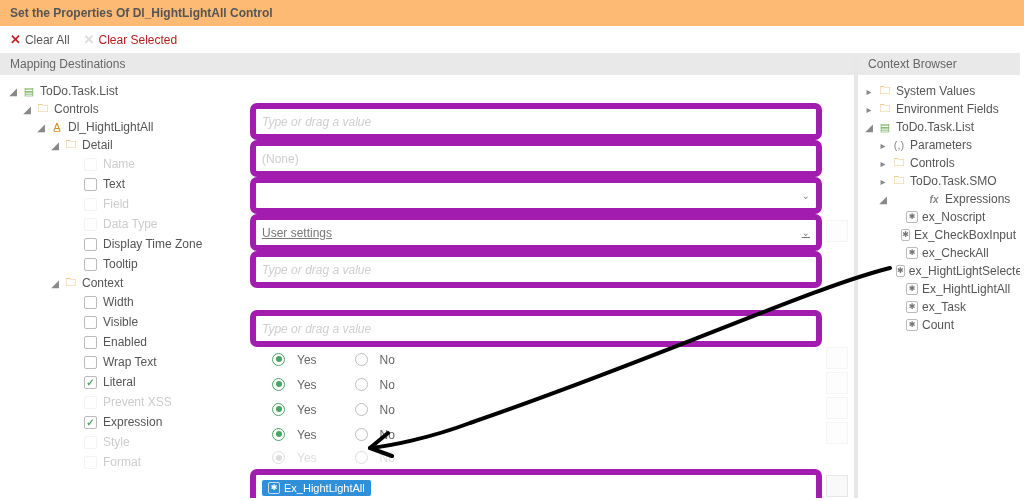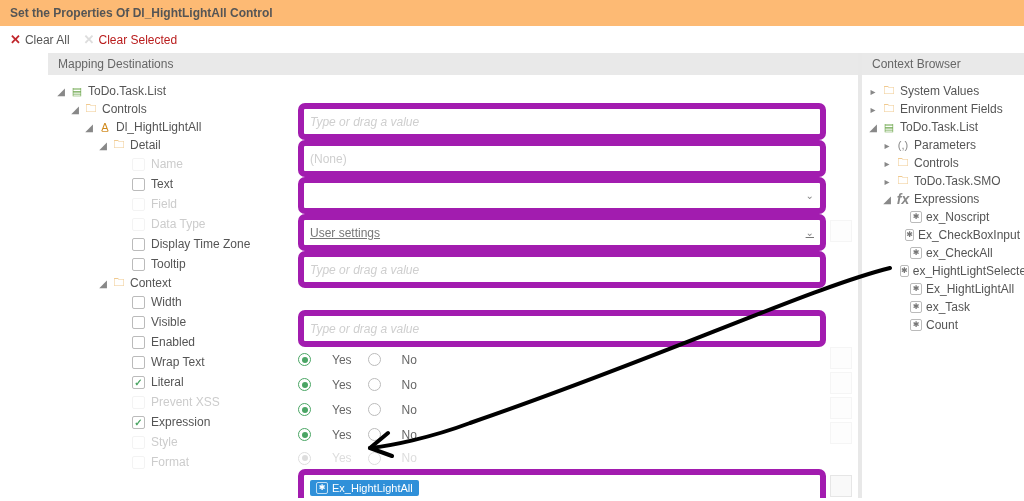--- a/index.html
+++ b/index.html
@@ -24,21 +24,21 @@
     padding: 6px 10px;
     display: flex;
     gap: 14px;
     align-items: center;
   }
   .tool-btn { display: flex; align-items: center; gap: 4px; font-size: 12px; cursor: pointer; }
   .x-icon { font-weight: bold; font-size: 13px; }
   .x-red { color: #c1272d; }
   .x-grey { color: #ddd; }
   .disabled-text { color: #b91c1c; }
-  .content-row { display: flex; height: calc(100% - 56px); padding-left: 48px; }
+  .content-row { display: flex; height: calc(100% - 56px); }
   .left-col {
     width: 858px;
     display: flex;
     flex-direction: column;
     border-right: 4px solid #e8e8e8;
     height:100%;
   }
   .right-col {
     width: 162px;
     display: flex;
@@ -57,21 +57,21 @@
   .tree ul { list-style:none; padding-left:14px;}
   .tree > ul { padding-left:2px;}
   .tree li { margin:2px 0; }
   .node { display:flex; align-items:center; gap:4px; padding:1px 0; font-size:12px; color:#555;}
   .exp { width:10px; text-align:center; color:#888; cursor:pointer; font-size:10px;}
   .exp-spacer { width:10px; display:inline-block;}
   .ico { width:14px; height:14px; display:inline-flex; align-items:center; justify-content:center; font-size:11px;}
   .ico-folder { color:#e39b2e; }
   .ico-form { color:#6fa84f; }
   .ico-ctrl { color:#d08a1e; }
-  .ico-fx { color:#888; font-style:italic; font-weight:bold; font-size:14px;}
+  .ico-fx { color:#888; font-style:italic; font-weight:bold; font-size:10px;margin-left:35px;}
   .ico-param { color:#888;}
   .ico-expr { border:1px solid #bbb; border-radius:2px; font-size:8px; color:#777; width:12px; height:12px; line-height:10px; text-align:center;}
   .chk {
     width:13px; height:13px; border:1px solid #bbb; border-radius:2px; background:#fff;
     display:inline-flex; align-items:center; justify-content:center; cursor:pointer;
   }
   .chk.on::after { content:"✓"; color:#4aa564; font-size:10px; font-weight:bold;}
   .chk.ghost { opacity:0.35; border-color:#ddd; cursor:default;}
   .label-ghost { color:#ccc; }
   .form-field {
@@ -80,21 +80,21 @@
     background:#fff;
   }
   .form-field.static { color:#cfcfcf; font-style:normal;}
   .form-field.normal-text { color:#777; font-style:normal;text-decoration:underline;}
   .form-sq {
     width:22px; height:22px; border:1px solid #e6e6e6; background:#f9f9f9;
     display:inline-flex; align-items:center; justify-content:center;
   }
   .form-sq.ghost { opacity:.4;}
   .radio-row { display:flex; align-items:center; gap:16px; height:22px; flex:1;}
-  .radio { display:flex; align-items:center; gap:21px; }
+  .radio { display:flex; align-items:flex-start; gap:12px;margin-left:22px; }
   .rdot {
     width:13px; height:13px; border:1.5px solid #bbb; border-radius:50%; display:inline-flex;
     align-items:center; justify-content:center;
   }
   .rdot.sel { border-color:#4aa564;}
   .rdot.sel::after { content:""; width:6px; height:6px; background:#4aa564; border-radius:50%;}
   .rdot.ghost { border-color:#ddd;}
   .rdot.ghost.sel::after { background:#ddd;}
   .radio .lbl { color:#666;}
   .radio.ghost .lbl { color:#ddd;}

